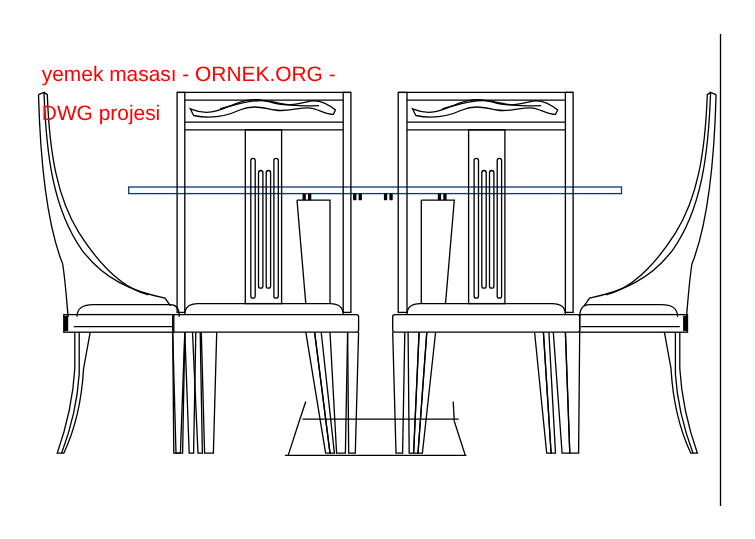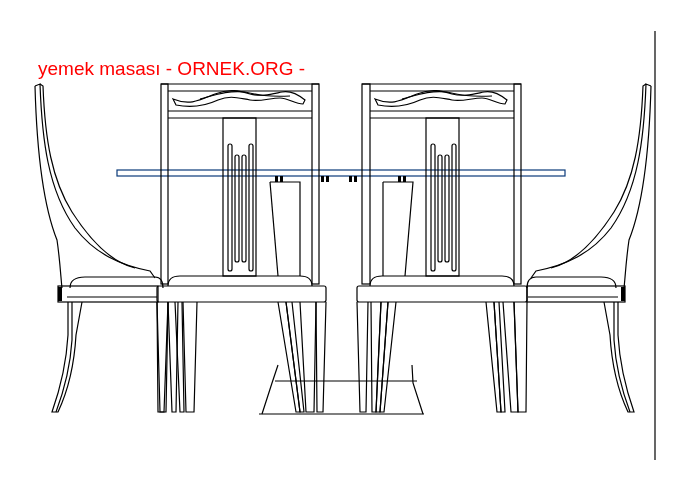--- a/index.html
+++ b/index.html
@@ -134,13 +134,14 @@
       <path class="k" d="M616,288 C616,280 611,277 601,277 L536,277 C530,277 527,281 527,288"></path>
       <rect class="k" x="527" y="286" width="98" height="16"></rect>
       <line class="k" x1="528" y1="297" x2="618" y2="297"></line>
       <rect class="kf" x="621" y="287" width="4" height="14"></rect>
       <path class="k" d="M618,302 L618,335 C620,370 628,395 634,412 L628,412 C620,395 612,370 610,335 L604,302"></path>
       <path class="k" d="M614,302 L614,340 C616,372 624,396 630,412"></path>
     </g>
   </svg>
 
   <div class="watermark wm1">yemek masası - ORNEK.ORG -</div>
+  <div class="watermark wm2">DWG projesi</div>
 </div>
 
 </body></html>

